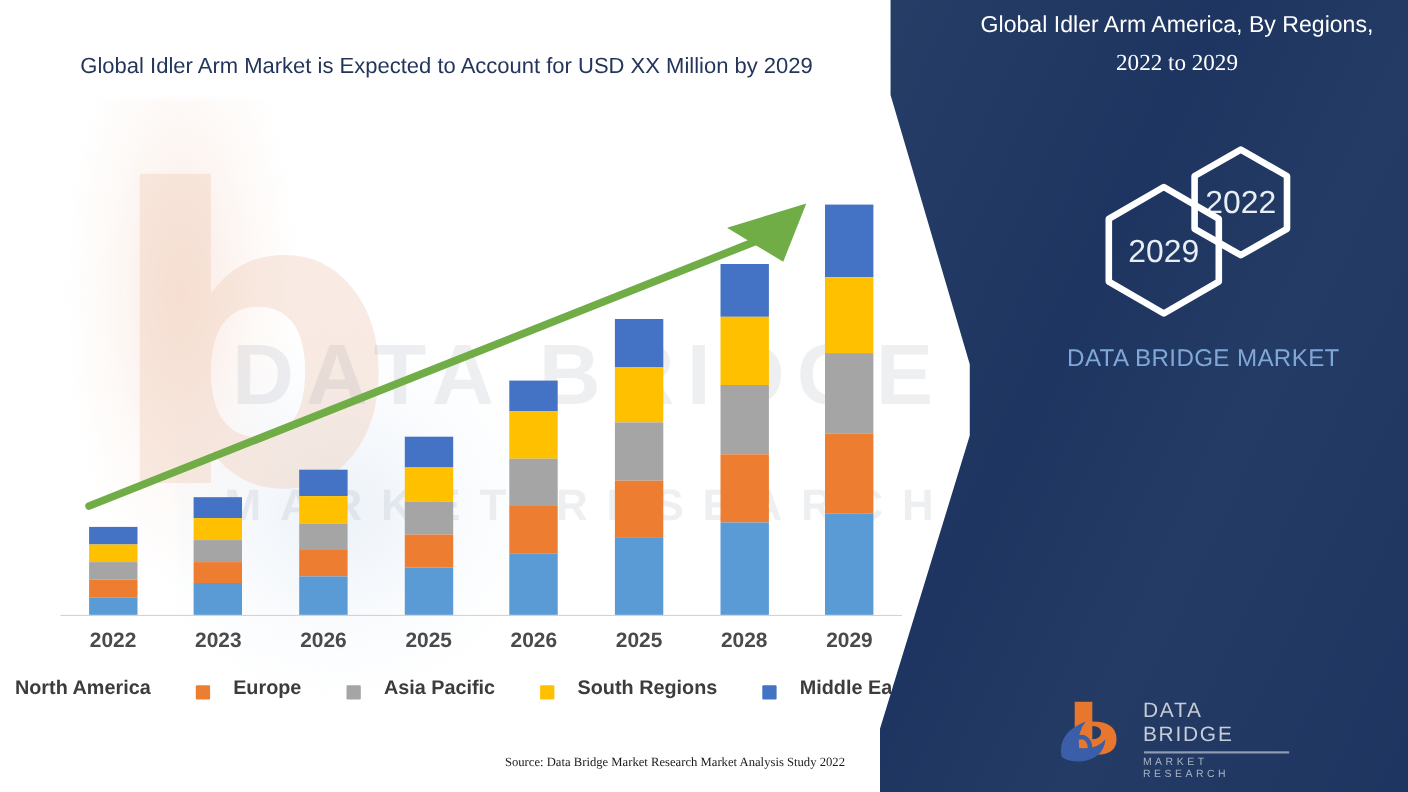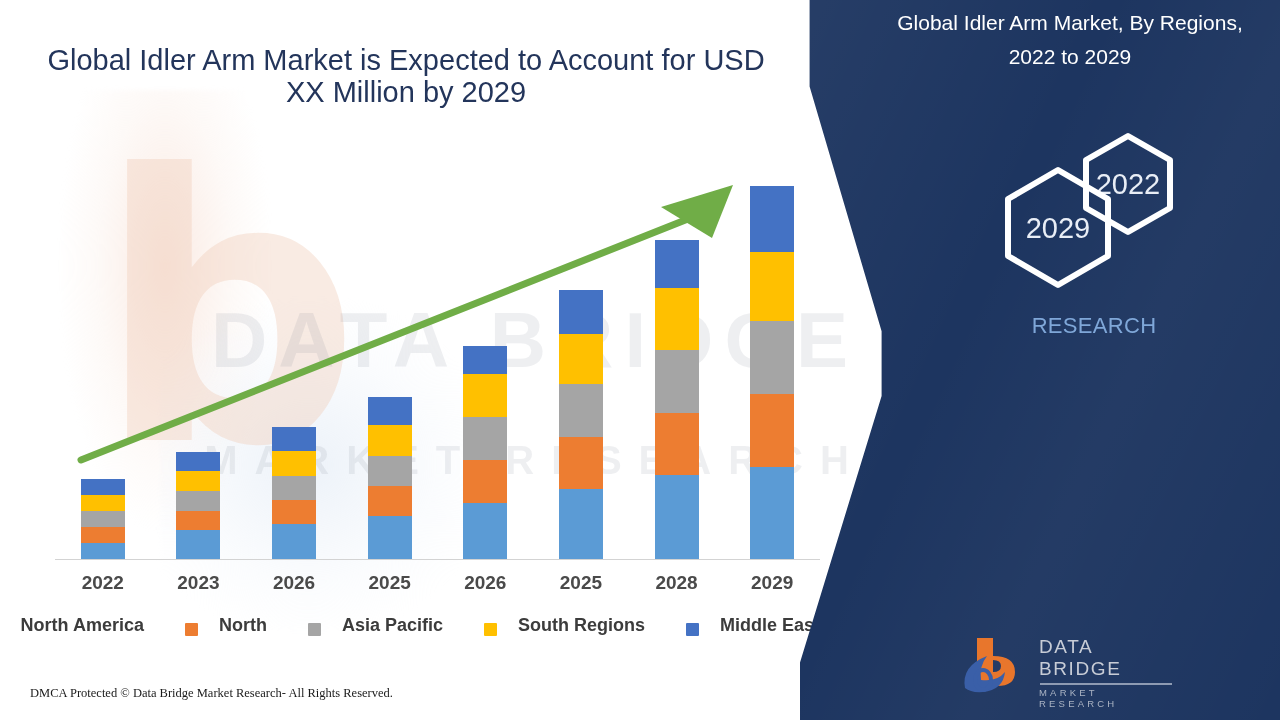--- a/index.html
+++ b/index.html
@@ -43,21 +43,21 @@
     color: rgba(120,130,145,.13);
     font-weight: 700; user-select: none; pointer-events: none;
   }
   .watermark .wm1 { font-size: 78px; letter-spacing: 11px; line-height: 1.05; }
   .watermark .wm2 { font-size: 40px; letter-spacing: 17px; margin-top: 56px; }
 
   
   .chart-title {
     position: absolute; left: 36px; top: 44px; width: 740px;
     text-align: center; color: #23355b;
-    font-size: 29px; line-height: 32px; font-weight: 400;
+    font-size: 20px; line-height: 32px; font-weight: 400;
   }
 
   
   .plot {
     position: absolute; left: 55px; top: 175px;
     width: 765px; height: 385px;
   }
   .axis-line {
     position: absolute; left: 0; bottom: 0; width: 765px; height: 1px;
     background: #d3d3d3;
@@ -112,21 +112,21 @@
     clip-path: polygon(100% 0, 100% 100%, 0 100%, 0 92%, 17% 55%, 17% 46%, 2% 12%, 2% 0);
   }
   .right-panel .sheen {
     position: absolute; inset: 0;
     background: linear-gradient(115deg, rgba(255,255,255,.045) 0%, rgba(255,255,255,0) 38%, rgba(255,255,255,.03) 62%, rgba(255,255,255,0) 100%);
   }
   .panel-title {
     position: absolute; right: 0; top: 6px; width: 420px;
     color: #ffffff; font-size: 21px; line-height: 34px; text-align: center;
   }
-  .panel-title .l2 { display: block; }
+  .panel-title .l2 { display: block; font-family: Liberation Serif, serif; }
 
   .hexes { position: absolute; right: 72px; top: 130px; width: 210px; height: 160px; }
 
   .brand {
     position: absolute; right: 36px; top: 310px; width: 300px;
     text-align: center; color: #7fa7d8;
     font-size: 22px; line-height: 31px; letter-spacing: .3px;
   }
 
   .logo { position: absolute; right: 112px; top: 632px; width: 215px; height: 62px; }
@@ -251,56 +251,56 @@
       <span>2029</span>
     </div>
 
   <div class="legend" id="legend">
       <div class="legend-item">
         <span class="legend-swatch" style="background: rgb(91, 155, 213);"></span>
         <span class="legend-label">North America</span>
       </div>
       <div class="legend-item">
         <span class="legend-swatch" style="background: rgb(237, 125, 49);"></span>
-        <span class="legend-label">North</span>
+        <span class="legend-label">Europe</span>
       </div>
       <div class="legend-item">
         <span class="legend-swatch" style="background: rgb(165, 165, 165);"></span>
         <span class="legend-label">Asia Pacific</span>
       </div>
       <div class="legend-item">
         <span class="legend-swatch" style="background: rgb(255, 192, 0);"></span>
         <span class="legend-label">South Regions</span>
       </div>
       <div class="legend-item">
         <span class="legend-swatch" style="background: rgb(68, 114, 196);"></span>
         <span class="legend-label">Middle East and Africa</span>
       </div>
     </div>
 
-  <div class="footer-left">DMCA Protected © Data Bridge Market Research- All Rights Reserved.</div>
+  <div class="footer-right">Source: Data Bridge Market Research Market Analysis Study 2022</div>
 
   <div class="right-panel">
     <div class="sheen"></div>
   </div>
 
   <div class="panel-title">
-    <span>Global Idler Arm Market, By Regions,</span>
+    <span>Global Idler Arm America, By Regions,</span>
     <span class="l2">2022 to 2029</span>
   </div>
 
   <svg class="hexes" viewBox="0 0 210 160">
     <polygon points="130,6 172,30 172,78 130,102 88,78 88,30" fill="none" stroke="#ffffff" stroke-width="6" stroke-linejoin="round"></polygon>
     <text x="130" y="64" text-anchor="middle" fill="#e9eef6" font-size="29" font-family="Liberation Sans, sans-serif">2022</text>
     <polygon points="60,40 110,69 110,126 60,155 10,126 10,69" fill="none" stroke="#ffffff" stroke-width="6" stroke-linejoin="round"></polygon>
     <text x="60" y="108" text-anchor="middle" fill="#e9eef6" font-size="29" font-family="Liberation Sans, sans-serif">2029</text>
   </svg>
 
   <div class="brand">
-    <div>RESEARCH</div>
+    <div>DATA BRIDGE MARKET</div>
   </div>
 
   <div class="logo">
     <svg width="86" height="62" viewBox="0 0 86 62">
       <path d="M24 6 L40 6 L40 24 Q62 24 62 40 Q62 54 44 54 L40 54 L40 40 Q48 40 48 34 Q48 28 40 28 L40 54 L24 54 Z" fill="#e8762c"></path>
       <path d="M12 56 Q8 34 34 24 Q26 34 28 48 Q44 50 52 40 Q50 58 30 60 Q18 61 12 56 Z" fill="#3a5fa8"></path>
       <ellipse cx="30" cy="48" rx="8" ry="10" fill="none" stroke="#3a5fa8" stroke-width="4"></ellipse>
     </svg>
     <div class="logo-text">
       <div class="lt1">DATA BRIDGE</div>

